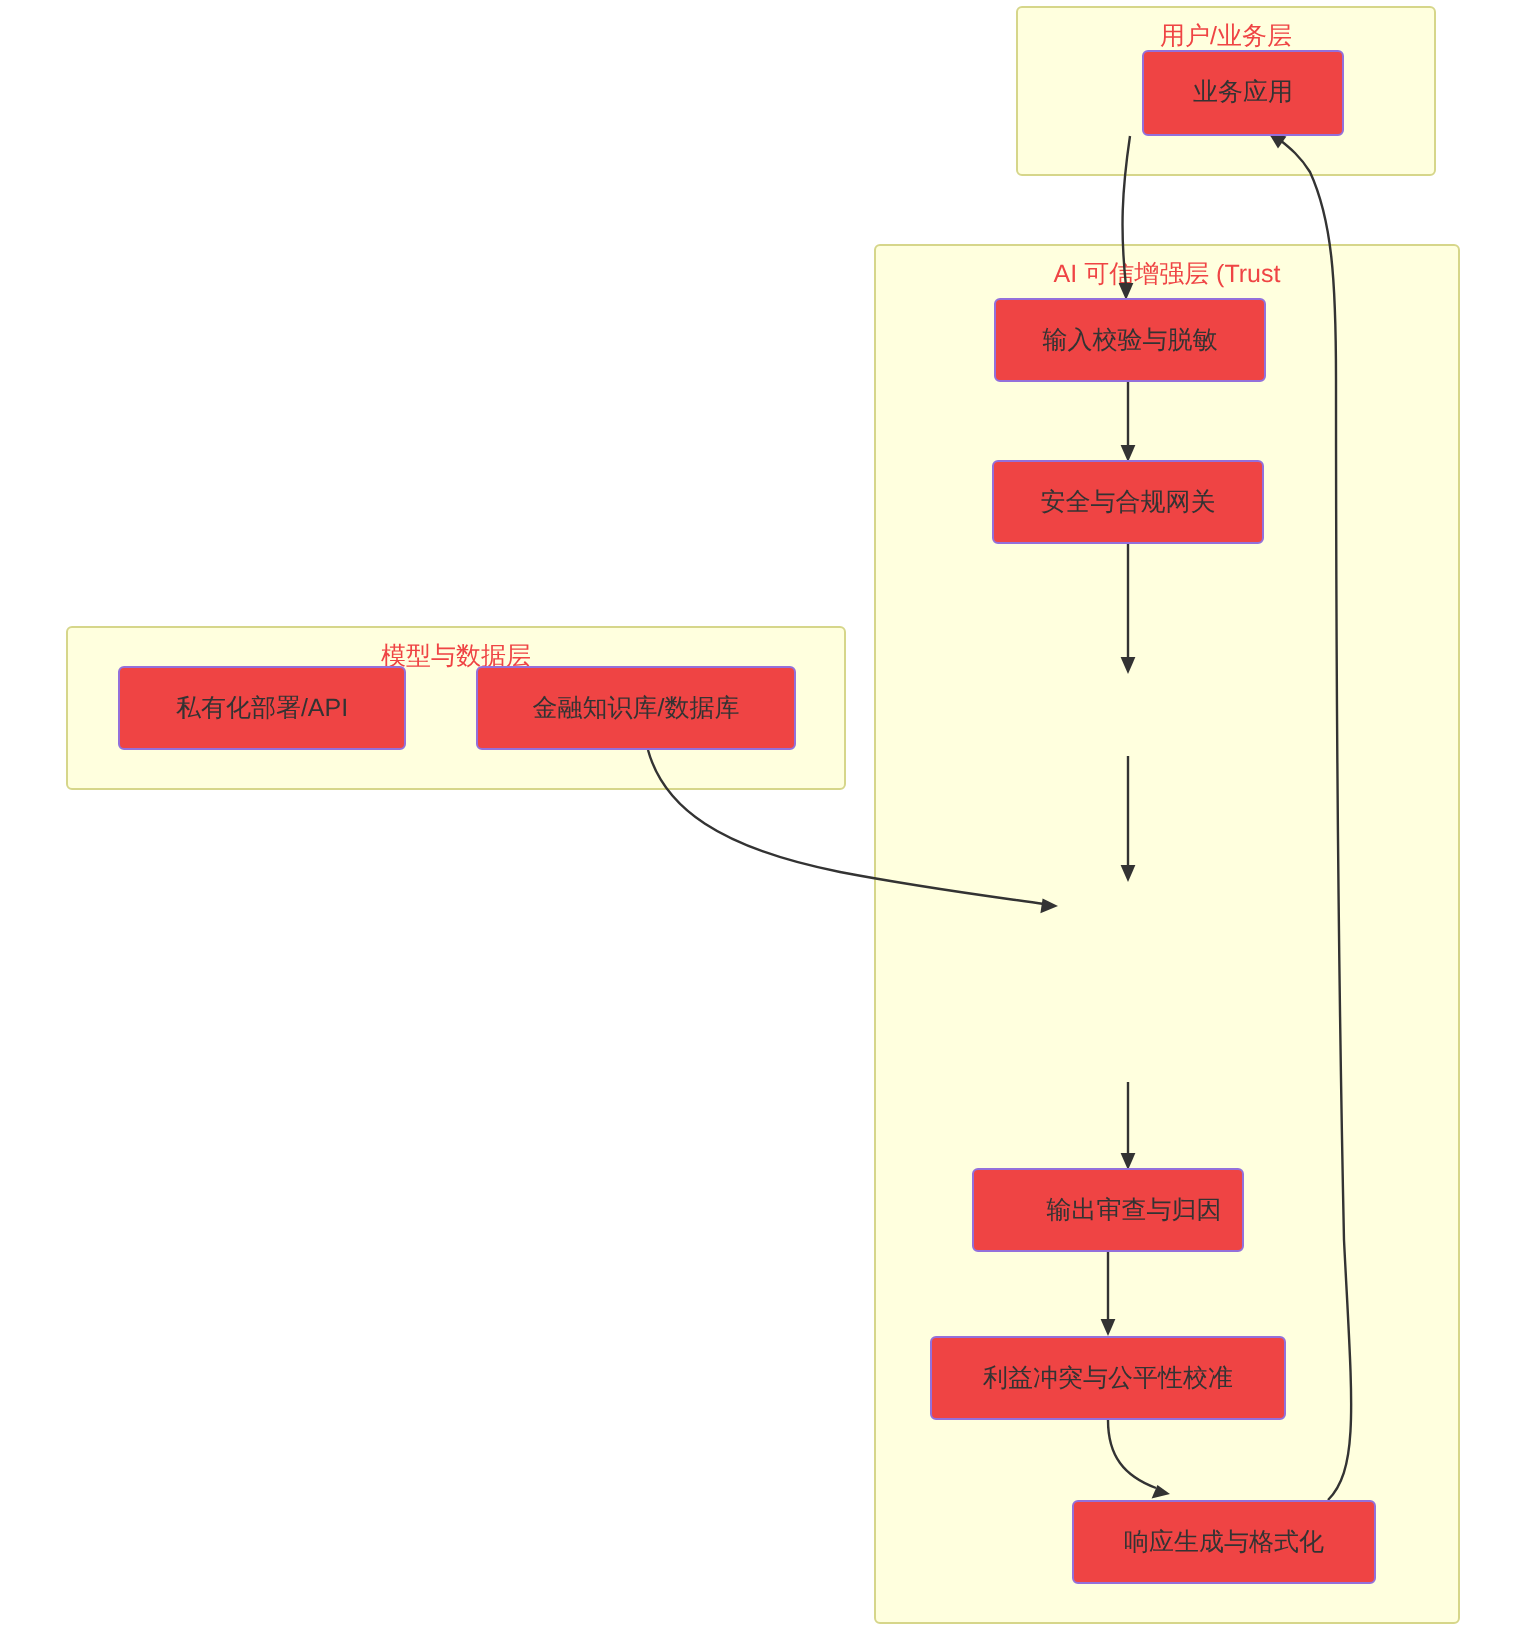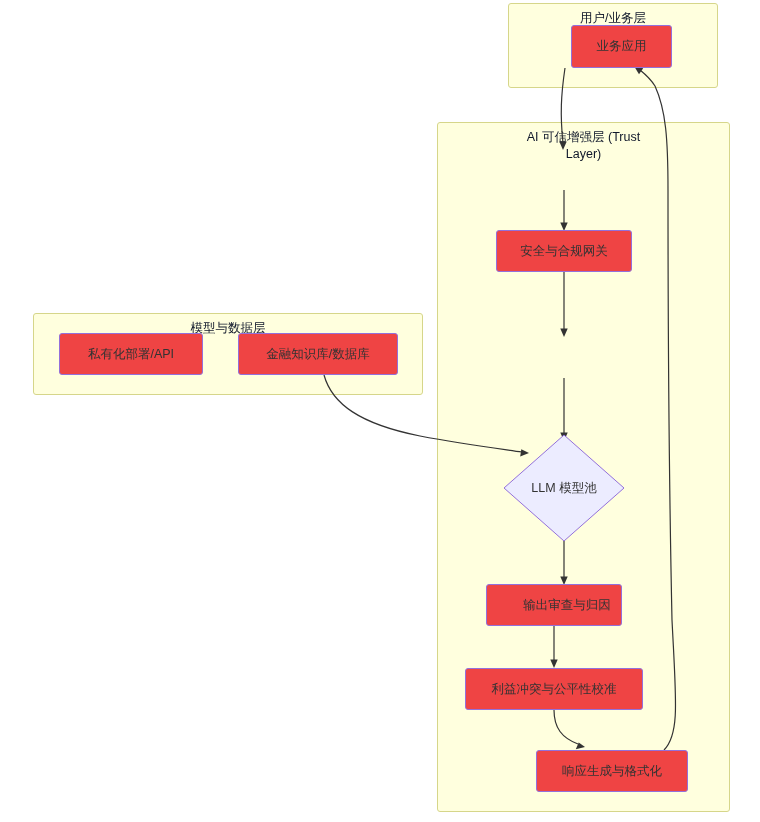--- a/index.html
+++ b/index.html
@@ -22,21 +22,21 @@
     border-radius: 3px;
     box-sizing: border-box;
   }
   .subgraph-title {
     position: absolute;
     top: 6px;
     left: 0;
     width: 100%;
     text-align: center;
     font-size: 12.5px;
-    color: #0f172a;
+    color: #ef4444;
     line-height: 17px;
     white-space: pre-line;
   }
   .node {
     position: absolute;
     background: #ef4444;
     border: 1px solid #9370db;
     border-radius: 3px;
     box-sizing: border-box;
     display: flex;
@@ -129,32 +129,29 @@
     <polygon class="arrowhead" points="585,747 575.8,749.3 578.7,742.5"></polygon>
 
     <path d="M 664,750 C 680,734 676,700 672,620 C 669,480 668,300 668,190 C 668,140 666,110 655,86 C 650,78 645,74 640,70"></path>
     <polygon class="arrowhead" points="634,66 643.2,68.2 639.0,74.3"></polygon>
   </svg>
 
   <div class="node" style="left:571px; top:25px; width:101px; height:43px;">
     <span>业务应用</span>
   </div>
 
+  <div class="node" style="left:497px; top:149px; width:136px; height:42px;">
+    <span>输入校验与脱敏</span>
+  </div>
 
   <div class="node" style="left:496px; top:230px; width:136px; height:42px;">
     <span>安全与合规网关</span>
   </div>
 
 
-  <div class="diamond-wrap" style="left:503px; top:434px; width:122px; height:108px;">
-    <svg class="diamond-shape" viewBox="0 0 122 108" xmlns="http://www.w3.org/2000/svg">
-      <polygon points="61,1 121,54 61,107 1,54" fill="#ececff" stroke="#9370db" stroke-width="1"></polygon>
-    </svg>
-    <div class="diamond-label">LLM 模型池</div>
-  </div>
 
   <div class="node" style="left:486px; top:584px; width:136px; height:42px;padding-left:26px;">
     <span>输出审查与归因</span>
   </div>
 
   <div class="node" style="left:465px; top:668px; width:178px; height:42px;">
     <span>利益冲突与公平性校准</span>
   </div>
 
   <div class="node" style="left:536px; top:750px; width:152px; height:42px;font-family:Liberation Mono, monospace;">

